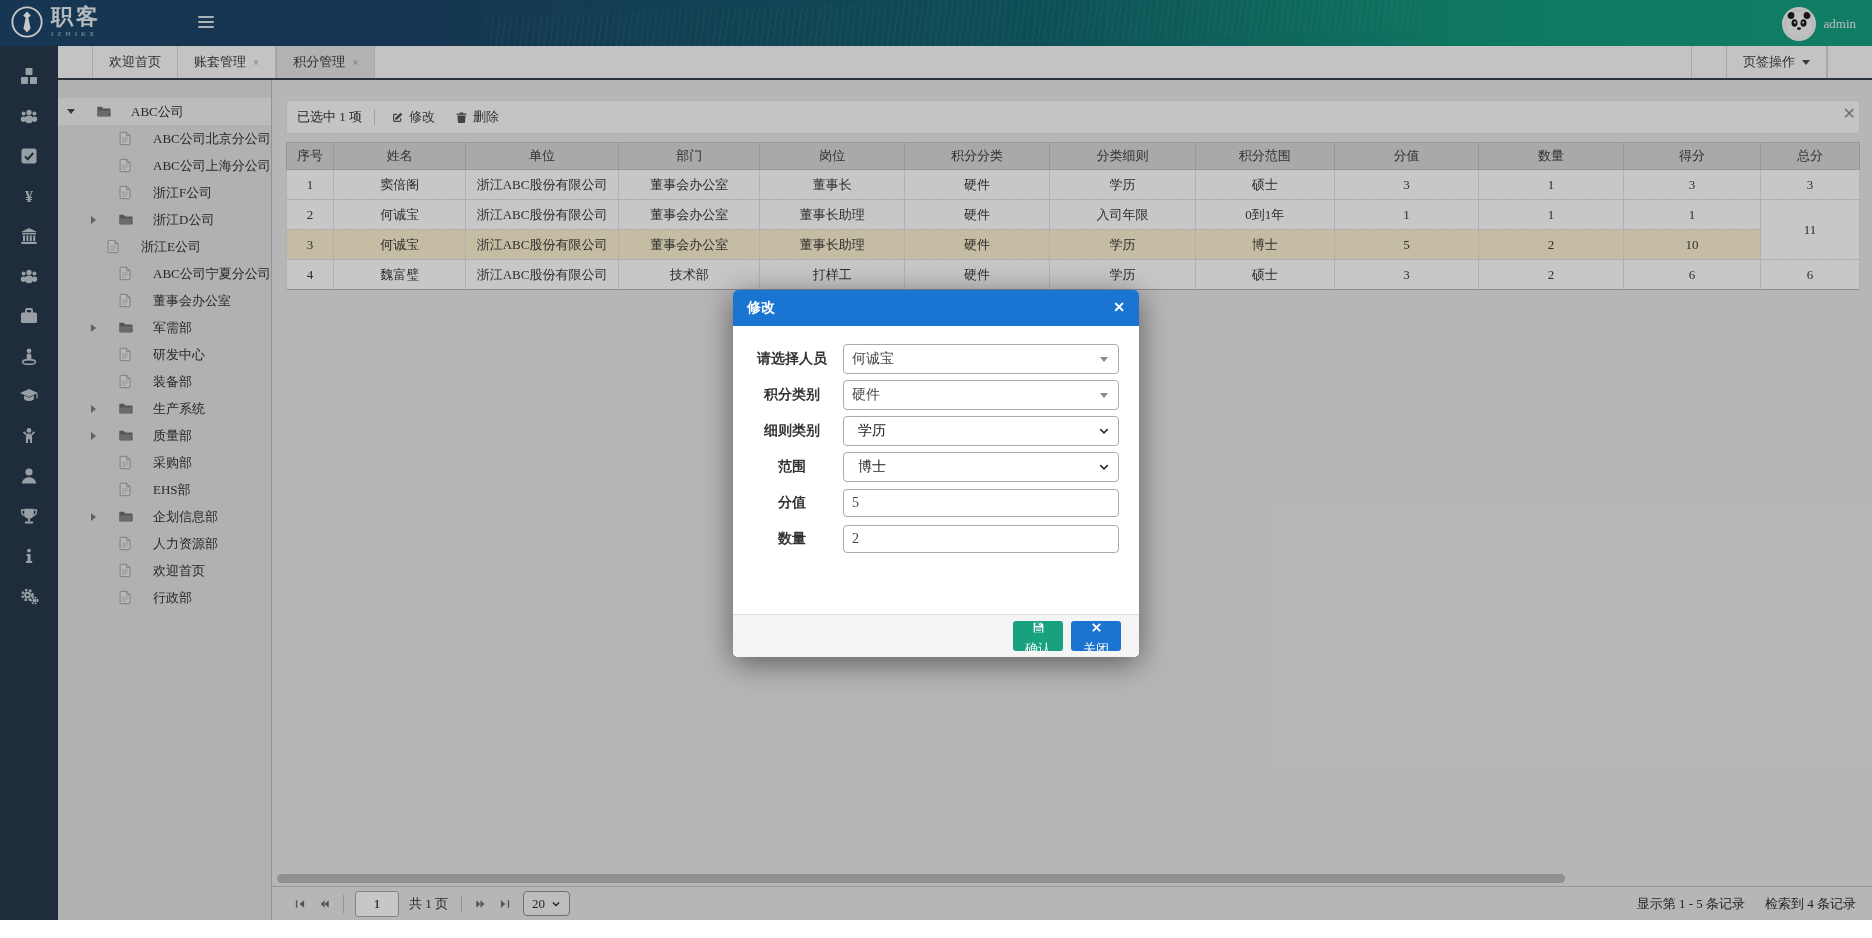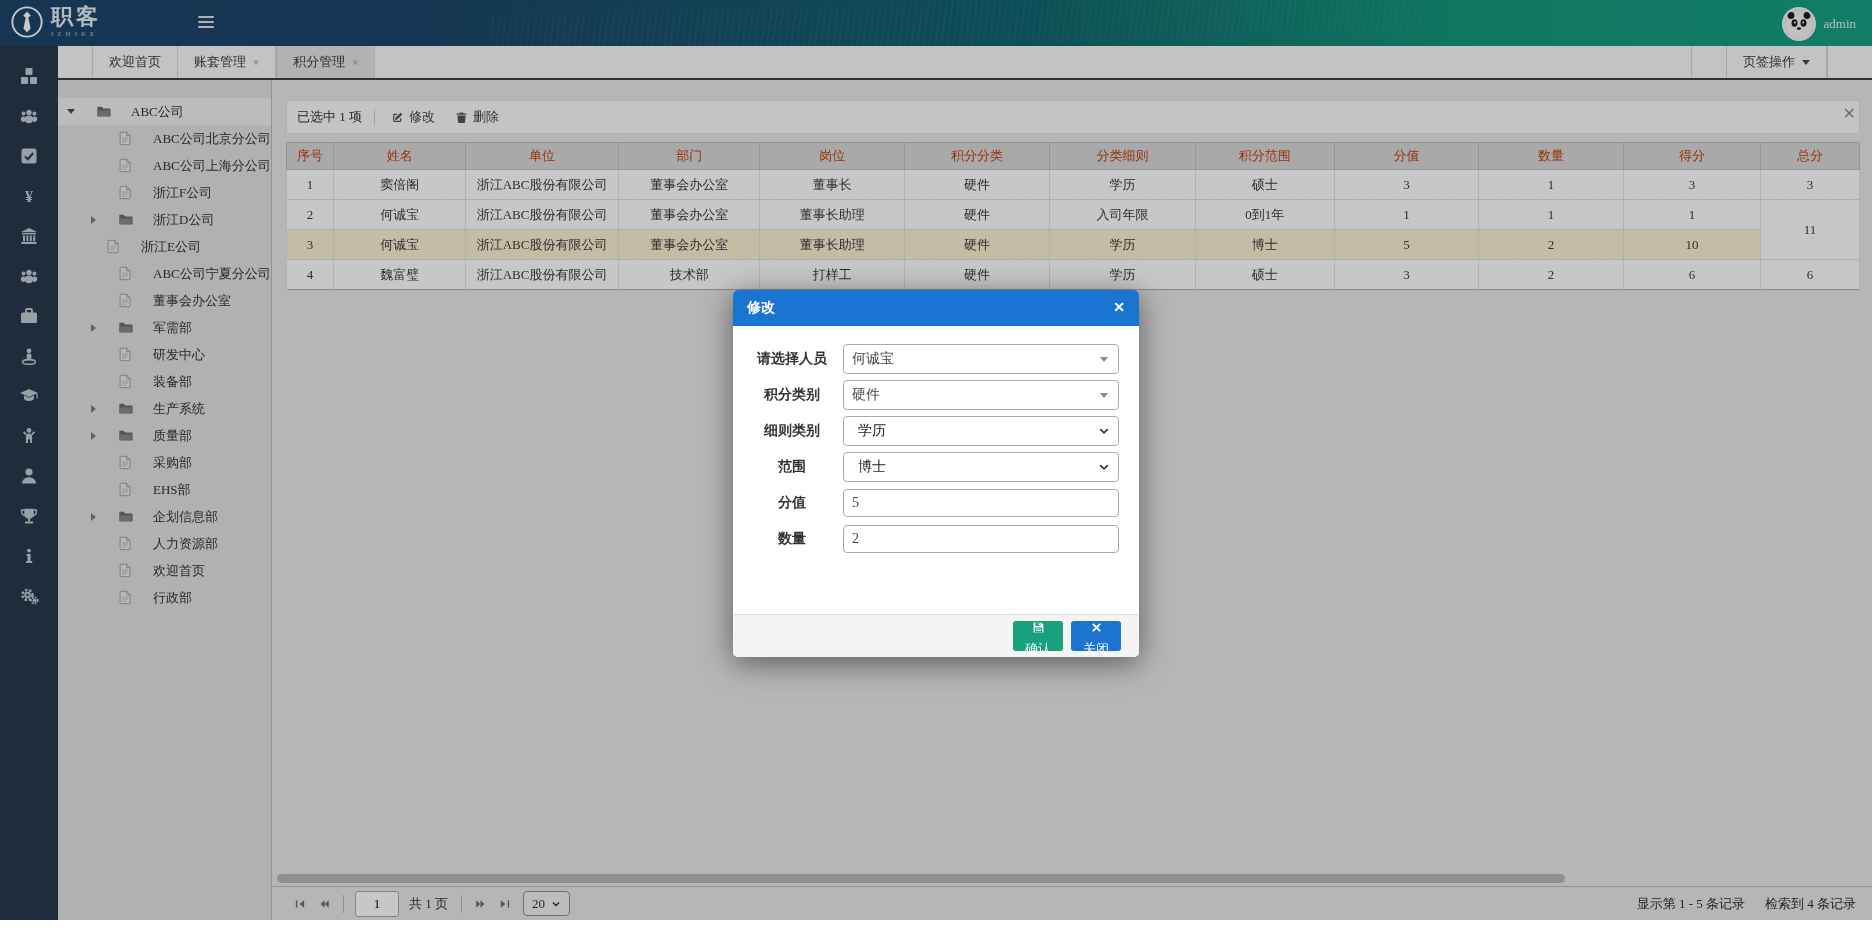--- a/index.html
+++ b/index.html
@@ -53,21 +53,21 @@
   
   .content{position:absolute;left:272px;top:80px;right:0;bottom:0;background:#eaeaea;}
   .panel{position:absolute;left:14px;right:12px;top:20px;}
   .toolbar{height:34px;background:#fbfbfb;border:1px solid #e2e2e2;display:flex;align-items:center;gap:12px;padding:0 10px;box-sizing:border-box;color:#333;}
   .vsep{width:1px;height:16px;background:#ccc;}
   .tbtn{display:flex;align-items:center;gap:5px;background:none;border:none;font:inherit;color:#444;cursor:pointer;padding:2px 4px;}
   .tbtn svg{width:13px;height:13px;color:#555;}
   .panel-close{position:absolute;right:16px;top:26px;color:#8f8f8f;font-size:16px;line-height:1;cursor:pointer;}
 
   table.grid{width:100%;border-collapse:collapse;margin-top:8px;border:1px solid #b0b0b0;table-layout:fixed;}
-  table.grid th{background:#d9d9d9;border:1px solid #c2c2c2;height:26px;font-weight:normal;font-size:13px;color:#c2410c;padding:0 4px;}
+  table.grid th{background:#d9d9d9;border:1px solid #c2c2c2;height:26px;font-weight:normal;font-size:13px;color:#404040;padding:0 4px;}
   table.grid td{background:#fff;border-left:1px solid #e3e3e3;border-right:1px solid #e3e3e3;border-top:1px dashed #dcdcdc;
     height:29px;text-align:center;font-size:13px;color:#3a3a3a;padding:0 4px;vertical-align:middle;overflow:hidden;white-space:nowrap;}
   table.grid tr.rowsel td{background:#fdf3d1;}
 
   .hscroll{position:absolute;left:5px;top:794px;width:1288px;height:9px;border-radius:5px;background:#b9b9b9;}
 
   .pager{position:absolute;left:0;right:0;top:806px;bottom:0;border-top:1px solid #c0c0c0;display:flex;align-items:center;padding:0 16px;color:#333;}
   .pbtn{width:24px;height:24px;display:flex;align-items:center;justify-content:center;color:#6e6e6e;cursor:pointer;background:none;border:none;}
   .pbtn svg{width:12px;height:12px;}
   .vsep2{width:1px;height:18px;background:#bbb;margin:0 7px;}

